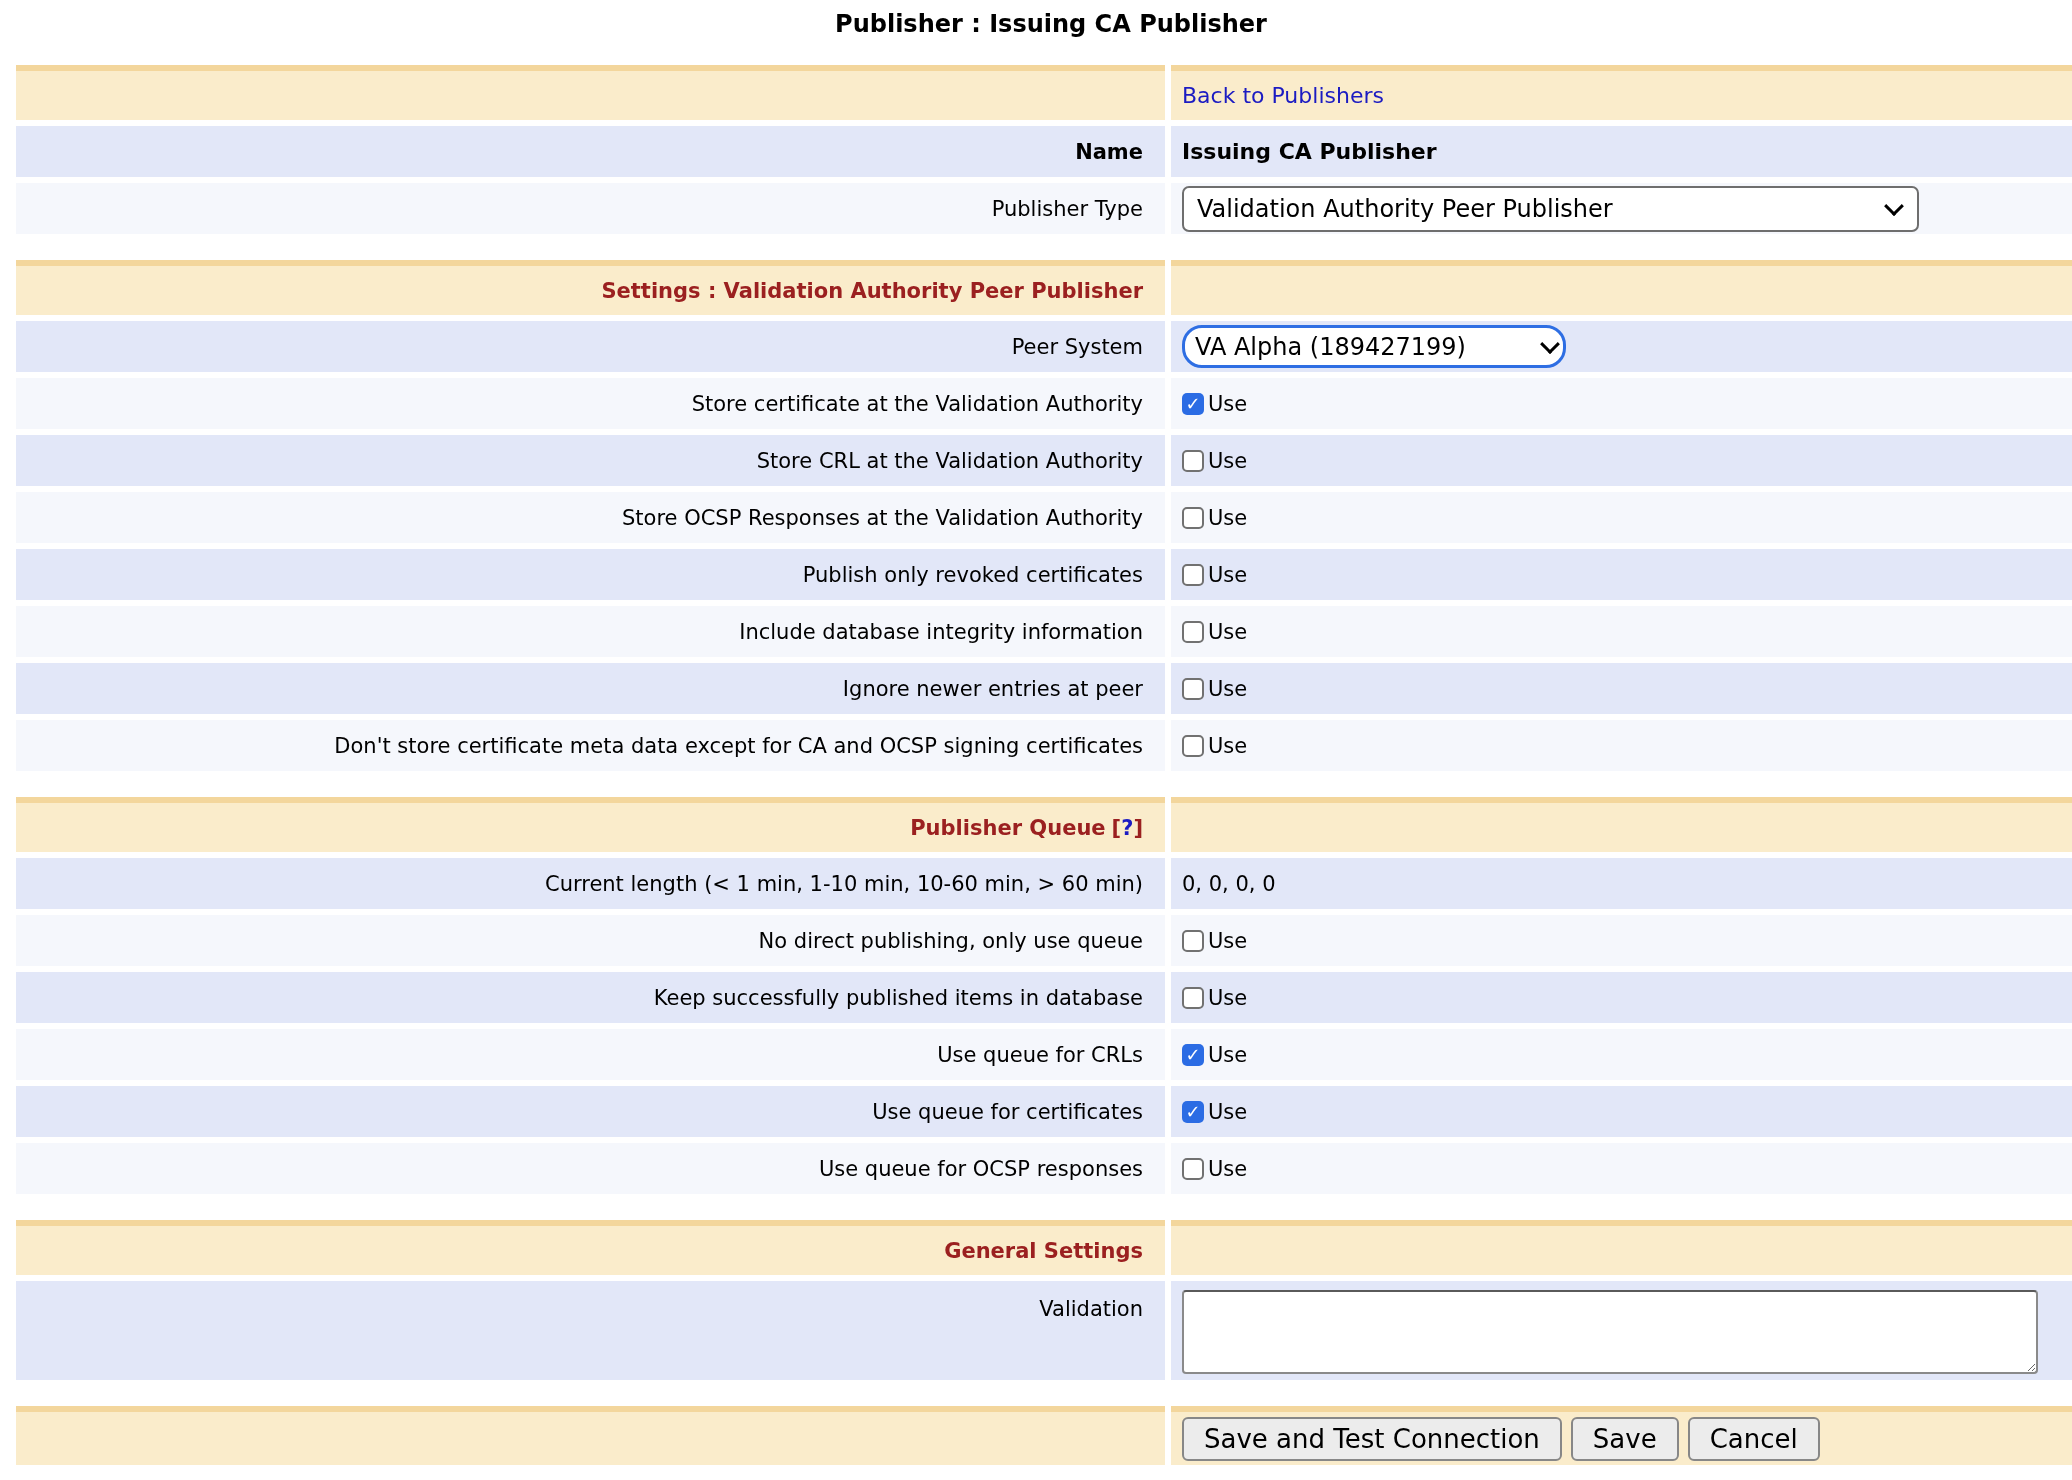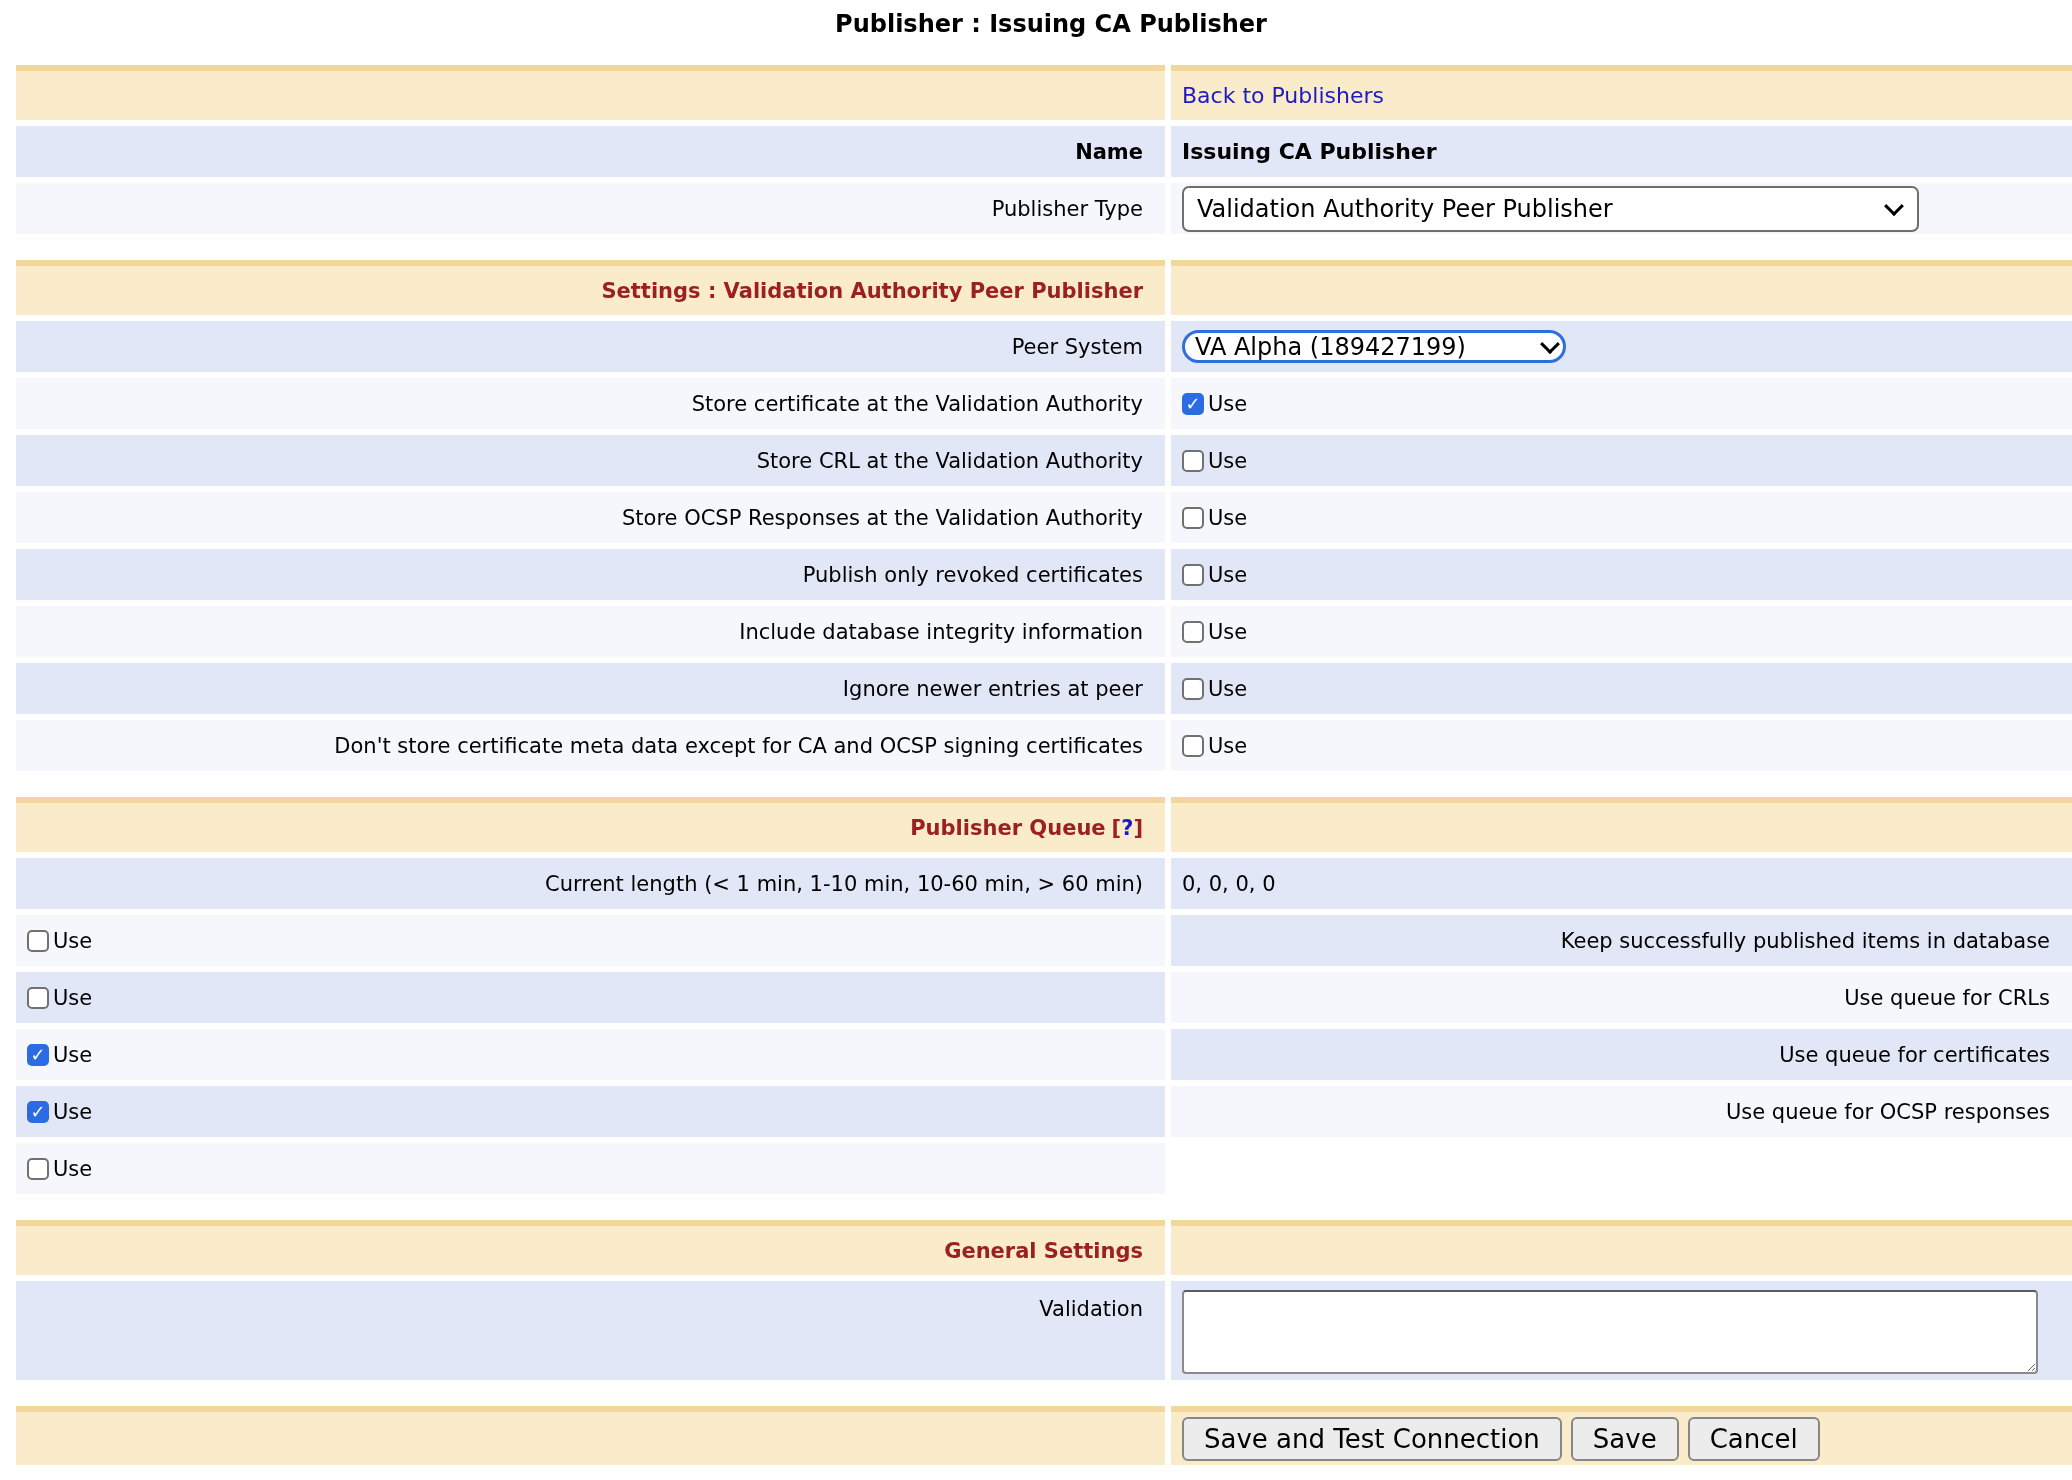--- a/index.html
+++ b/index.html
@@ -59,21 +59,21 @@
     padding: 0 16px 0 13px;
     font-size: 24px;
     box-sizing: border-box;
     cursor: default;
   }
   .select.wide { width: 737px; }
   .select.peer {
     width: 384px;
     border: 3px solid #2e6ee3;
     border-radius: 20px;
-    height: 33px;
+    height: 43px;
     padding: 0 6px 0 10px;
   }
   .chev {
     width: 11px; height: 11px;
     border-right: 3px solid #000;
     border-bottom: 3px solid #000;
     transform: rotate(45deg) translate(-2px,-2px);
     margin-left: 14px;
     flex: 0 0 auto;
   }
@@ -253,20 +253,23 @@
     </div>
     <div class="c r tan hdr"></div>
 
     <div class="c l lav">
         <span>Current length (&lt; 1 min, 1-10 min, 10-60 min, &gt; 60 min)</span>
       </div>
     <div class="c r lav">
       <span>0, 0, 0, 0</span>
     </div>
 
+    <div class="c l lit">
+        <span>No direct publishing, only use queue</span>
+      </div>
     <div class="c r lit">
       <span class="checkbox"></span>
       <span class="use-label">Use</span>
     </div>
 
     <div class="c l lav">
         <span>Keep successfully published items in database</span>
       </div>
     <div class="c r lav">
       <span class="checkbox"></span>

